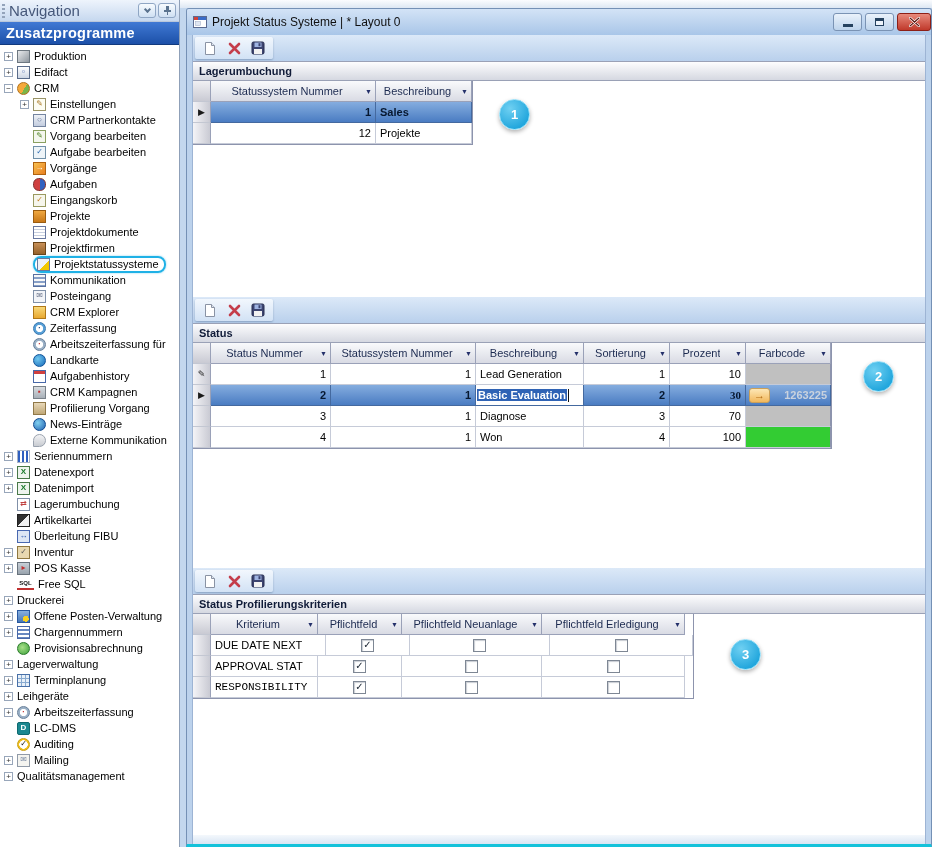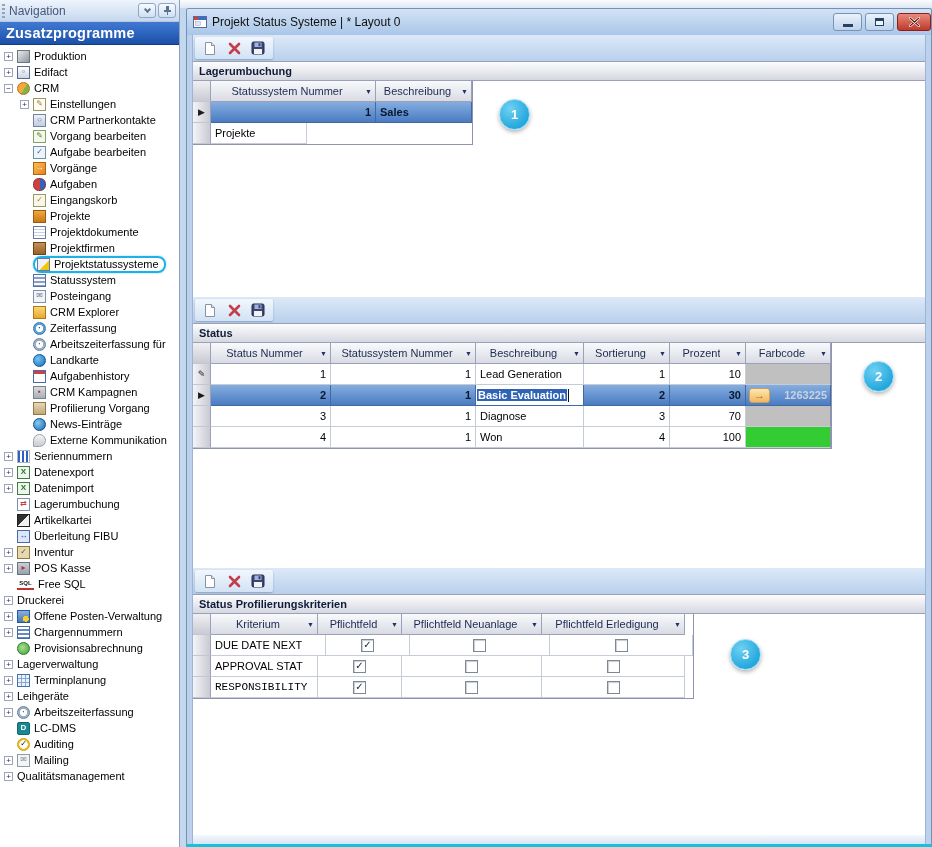--- a/index.html
+++ b/index.html
@@ -5,21 +5,21 @@
   html,body{margin:0;padding:0;background:#e8e8e8;}
   *{box-sizing:border-box;}
   body{font-family:"Liberation Sans","DejaVu Sans",sans-serif;}
   .stage{position:relative;width:932px;height:847px;overflow:hidden;background:#fff;display:flex;}
 
   
   .sidebar{width:180px;flex:none;display:flex;flex-direction:column;background:#fff;border-right:1px solid #8fa0b8;}
   .nav-titlebar{height:22px;flex:none;display:flex;align-items:center;padding:0 3px 0 2px;
      background:linear-gradient(#eef4fc,#c6d8ef);border-bottom:1px solid #b9c7db;}
   .grip{width:3px;height:14px;margin-right:4px;background:repeating-linear-gradient(180deg,#93a3ba 0 2px,transparent 2px 4px);}
-  .nav-title{flex:1;font-size:12px;color:#46587a;}
+  .nav-title{flex:1;font-size:15px;color:#46587a;}
   .nb{width:18px;height:15px;margin-left:2px;border:1px solid #8fa6c4;border-radius:3px;padding:0;
      background:linear-gradient(#f7fbfe,#cfe0f3);display:flex;align-items:center;justify-content:center;cursor:default;}
   .chev{width:5px;height:5px;border-right:2px solid #5a738f;border-bottom:2px solid #5a738f;transform:rotate(45deg);margin-top:-2px;}
   .nav-header{height:23px;flex:none;display:flex;align-items:center;padding-left:6px;
      background:linear-gradient(#4079d4,#1c50a8);border-bottom:1px solid #123a7e;
      color:#fff;font-size:14.5px;font-weight:bold;letter-spacing:.2px;}
   .tree{flex:1;background:#fff;padding:3px 0 0 3px;overflow:hidden;font-size:11px;color:#000;}
   .titem{height:16px;display:flex;align-items:center;white-space:nowrap;cursor:default;}
   .titem.l1{padding-left:16px;}
   .exp{width:9px;height:9px;flex:none;border:1px solid #98a6ba;background:#fff;font-size:8px;line-height:7px;
@@ -211,21 +211,21 @@
           <span class="sp"></span>
           <span class="iwrap">
             <span class="ti" style="background: linear-gradient(135deg, rgb(238, 242, 248) 58%, rgb(242, 200, 0) 58%); border: 1px solid rgb(104, 120, 160);"></span>
             <span class="tlabel">Projektstatussysteme</span>
           </span>
         </div>
         <div class="titem l1">
           <span class="sp"></span>
           <span class="iwrap">
             <span class="ti" style="background: repeating-linear-gradient(rgb(248, 248, 248) 0px, rgb(248, 248, 248) 2px, rgb(136, 160, 200) 2px, rgb(136, 160, 200) 4px); border: 1px solid rgb(88, 112, 160);"></span>
-            <span class="tlabel">Statussystem</span>
+            <span class="tlabel">Kommunikation</span>
           </span>
         </div>
         <div class="titem l1">
           <span class="sp"></span>
           <span class="iwrap">
             <span class="ti" style="background: rgb(242, 244, 248); border: 1px solid rgb(128, 144, 168); color: rgb(112, 122, 144); font-weight: bold;">✉</span>
             <span class="tlabel">Posteingang</span>
           </span>
         </div>
         <div class="titem l1">
@@ -508,20 +508,21 @@
                   <span class="arr">▼</span>
                 </div>
               </div>
               <div class="grow tr sel">
                 <div class="ind">▶</div>
                 <div class="td num" style="width: 165px;">1</div>
                 <div class="td" style="width: 96px;">Sales</div>
               </div>
               <div class="grow tr">
                 <div class="ind"></div>
+                <div class="td num" style="width: 165px;">12</div>
                 <div class="td" style="width: 96px;">Projekte</div>
               </div>
             </div>
           </div>
 
         <div class="toolbar">
             <span class="tgrp">
               <button class="tbtn">
                 <span>
                   <svg width="14" height="15" viewBox="0 0 14 15">
@@ -590,21 +591,21 @@
               </div>
               <div class="grow tr sel">
                 <div class="ind">▶</div>
                 <div class="td num" style="width: 120px;">2</div>
                 <div class="td num" style="width: 145px;">1</div>
                 <div class="td editc" style="width: 108px;">
                   <span class="selsp">Basic Evaluation</span>
                   <span class="caret"></span>
                 </div>
                 <div class="td num" style="width: 86px;">2</div>
-                <div class="td num" style="width: 76px;">30</div>
+                <div class="td num" style="width: 76px; font-family: Liberation Serif, serif;">30</div>
                 <div class="td farbsel" style="width: 85px;">
                   <span class="fbtn">→</span>
                   <span class="fval">1263225</span>
                 </div>
               </div>
               <div class="grow tr">
                 <div class="ind"></div>
                 <div class="td num" style="width: 120px;">3</div>
                 <div class="td num" style="width: 145px;">1</div>
                 <div class="td" style="width: 108px;">Diagnose</div>

